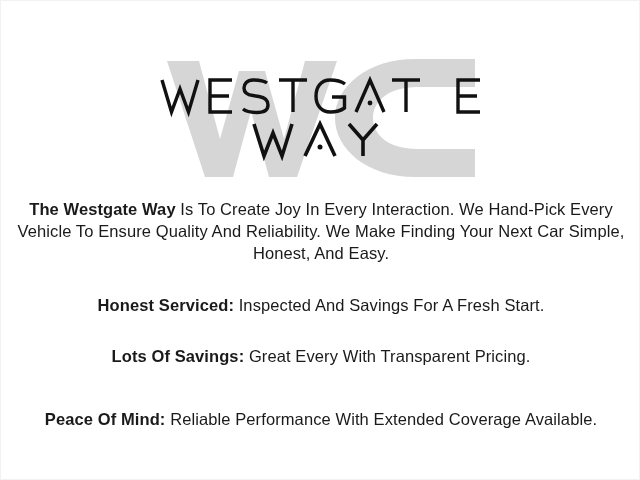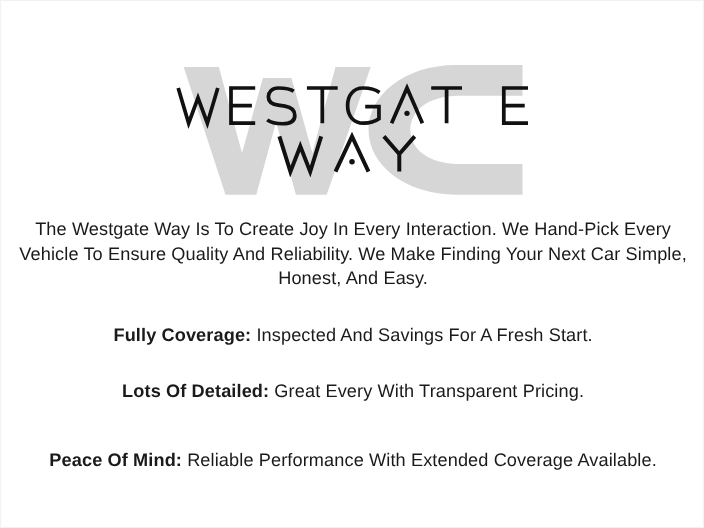--- a/index.html
+++ b/index.html
@@ -83,21 +83,21 @@
 
   .intro {
     font-size: 16.5px;
     line-height: 1.32;
     letter-spacing: 0.1px;
     margin: 0;
     font-weight: 400;
   }
 
   .intro .lead {
-    font-weight: 400;
+    font-weight: 700;
   }
 
   .feature {
     font-size: 16.5px;
     line-height: 1.32;
     letter-spacing: 0.1px;
     margin: 0;
     font-weight: 400;
   }
 
@@ -173,21 +173,21 @@
         </svg>
       </div>
 
     </div>
   </div>
 
   <div class="copy">
 
     <p class="intro"><span class="lead">The Westgate Way</span><span> Is To Create Joy In Every Interaction. We Hand-Pick Every Vehicle To Ensure Quality And Reliability. We Make Finding Your Next Car Simple, Honest, And Easy.</span></p>
 
-    <p class="feature feature-1"><span class="label">Fully Coverage:</span><span> Inspected And Savings For A Fresh Start.</span></p>
+    <p class="feature feature-1"><span class="label">Honest Serviced:</span><span> Inspected And Savings For A Fresh Start.</span></p>
 
-    <p class="feature feature-2"><span class="label">Lots Of Detailed:</span><span> Great Every With Transparent Pricing.</span></p>
+    <p class="feature feature-2"><span class="label">Lots Of Savings:</span><span> Great Every With Transparent Pricing.</span></p>
 
     <p class="feature feature-3"><span class="label">Peace Of Mind:</span><span> Reliable Performance With Extended Coverage Available.</span></p>
 
   </div>
 
 </div>
 
 </body></html>

